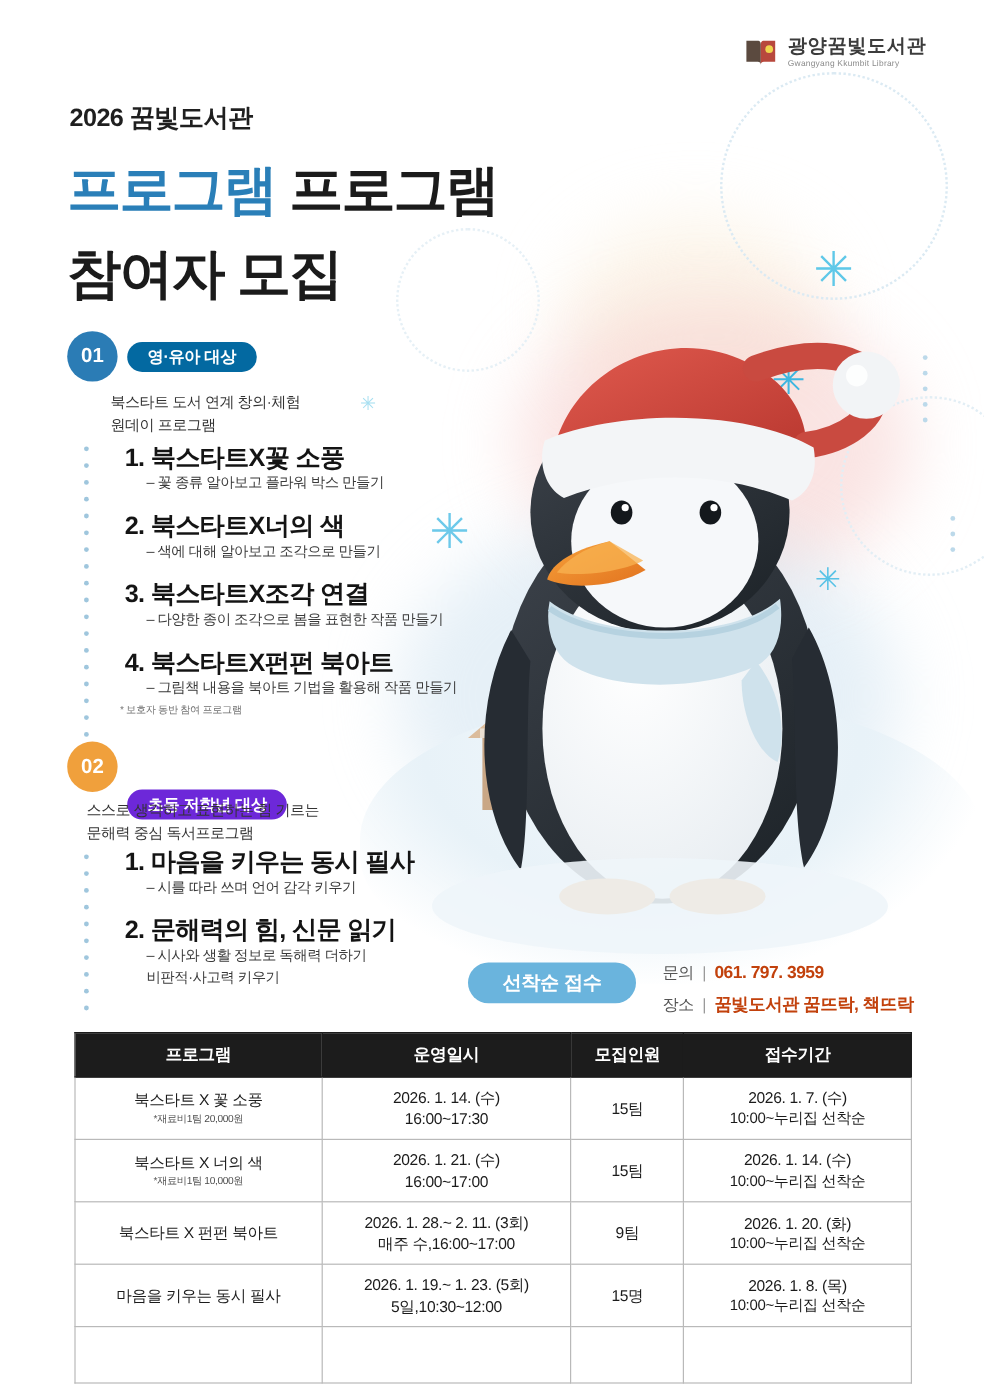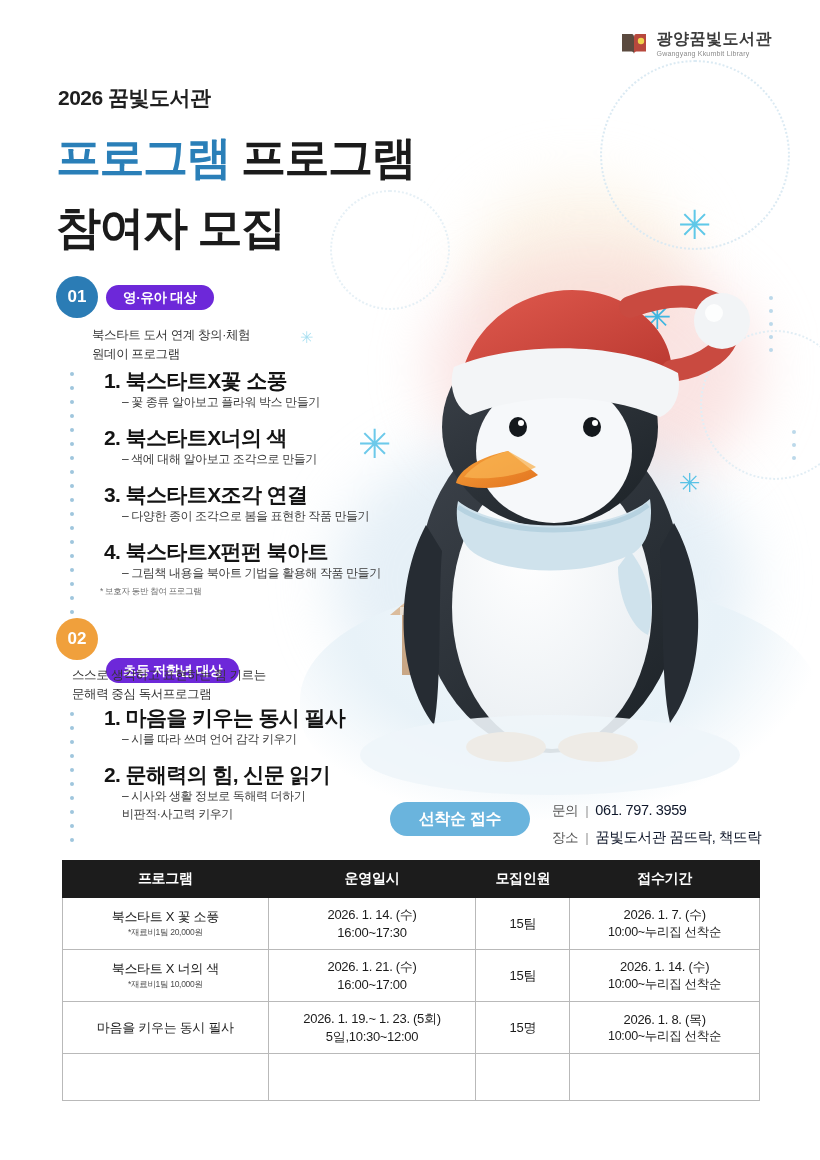--- a/index.html
+++ b/index.html
@@ -115,21 +115,21 @@
   .sec-num.blue { background: #2b7cb5; }
   .sec-num.orange { background: #f0a03c; }
   .sec-pill {
     position: absolute;
     height: 25px; padding: 0 17px;
     border-radius: 13px;
     color: #fff; font-size: 13.5px; font-weight: bold;
     display: flex; align-items: center;
     letter-spacing: -.3px;
   }
-  .pill-green { background: #6d28d9; }
+  .pill-green { background: #0369a1; }
   .pill-orange { background: #6d28d9; margin-top: 31px; }
 
   .sec-desc {
     position: absolute;
     font-size: 12.5px; color: #333; line-height: 1.5; letter-spacing: -.4px;
   }
   .item-title {
     position: absolute;
     font-size: 21px; font-weight: bold; color: #141414; letter-spacing: -.6px;
     white-space: nowrap;
@@ -165,21 +165,21 @@
     letter-spacing: -.3px;
   }
   .contact-row {
     position: absolute;
     display: flex; align-items: baseline;
     font-size: 13.5px; letter-spacing: -.4px;
     white-space: nowrap;
   }
   .contact-label { color: #555; }
   .contact-sep { color: #9a9a9a; margin: 0 7px; }
-  .contact-value { font-weight: normal; color: #0f172a; font-size: 14.5px; }
+  .contact-value { font-weight: bold; color: #c2410c; font-size: 14.5px; }
 
   
   table.schedule {
     position: absolute;
     left: 62px; top: 860px;
     width: 698px;
     border-collapse: collapse;
     font-size: 12.5px;
   }
   table.schedule th {
@@ -444,20 +444,36 @@
         <td>
           <span class="cell-main">15팀</span>
         </td>
         <td>
           <span class="cell-line">2026. 1. 14. (수)</span>
           <span class="cell-line small">10:00~누리집 선착순</span>
         </td>
       </tr>
       <tr>
         <td>
+          <span class="cell-main">북스타트 X 펀펀 북아트</span>
+        </td>
+        <td>
+          <span class="cell-line">2026. 1. 28.~ 2. 11. (3회)</span>
+          <span class="cell-line">매주 수,16:00~17:00</span>
+        </td>
+        <td>
+          <span class="cell-main">9팀</span>
+        </td>
+        <td>
+          <span class="cell-line">2026. 1. 20. (화)</span>
+          <span class="cell-line small">10:00~누리집 선착순</span>
+        </td>
+      </tr>
+      <tr>
+        <td>
           <span class="cell-main">마음을 키우는 동시 필사</span>
         </td>
         <td>
           <span class="cell-line">2026. 1. 19.~ 1. 23. (5회)</span>
           <span class="cell-line">5일,10:30~12:00</span>
         </td>
         <td>
           <span class="cell-main">15명</span>
         </td>
         <td>

